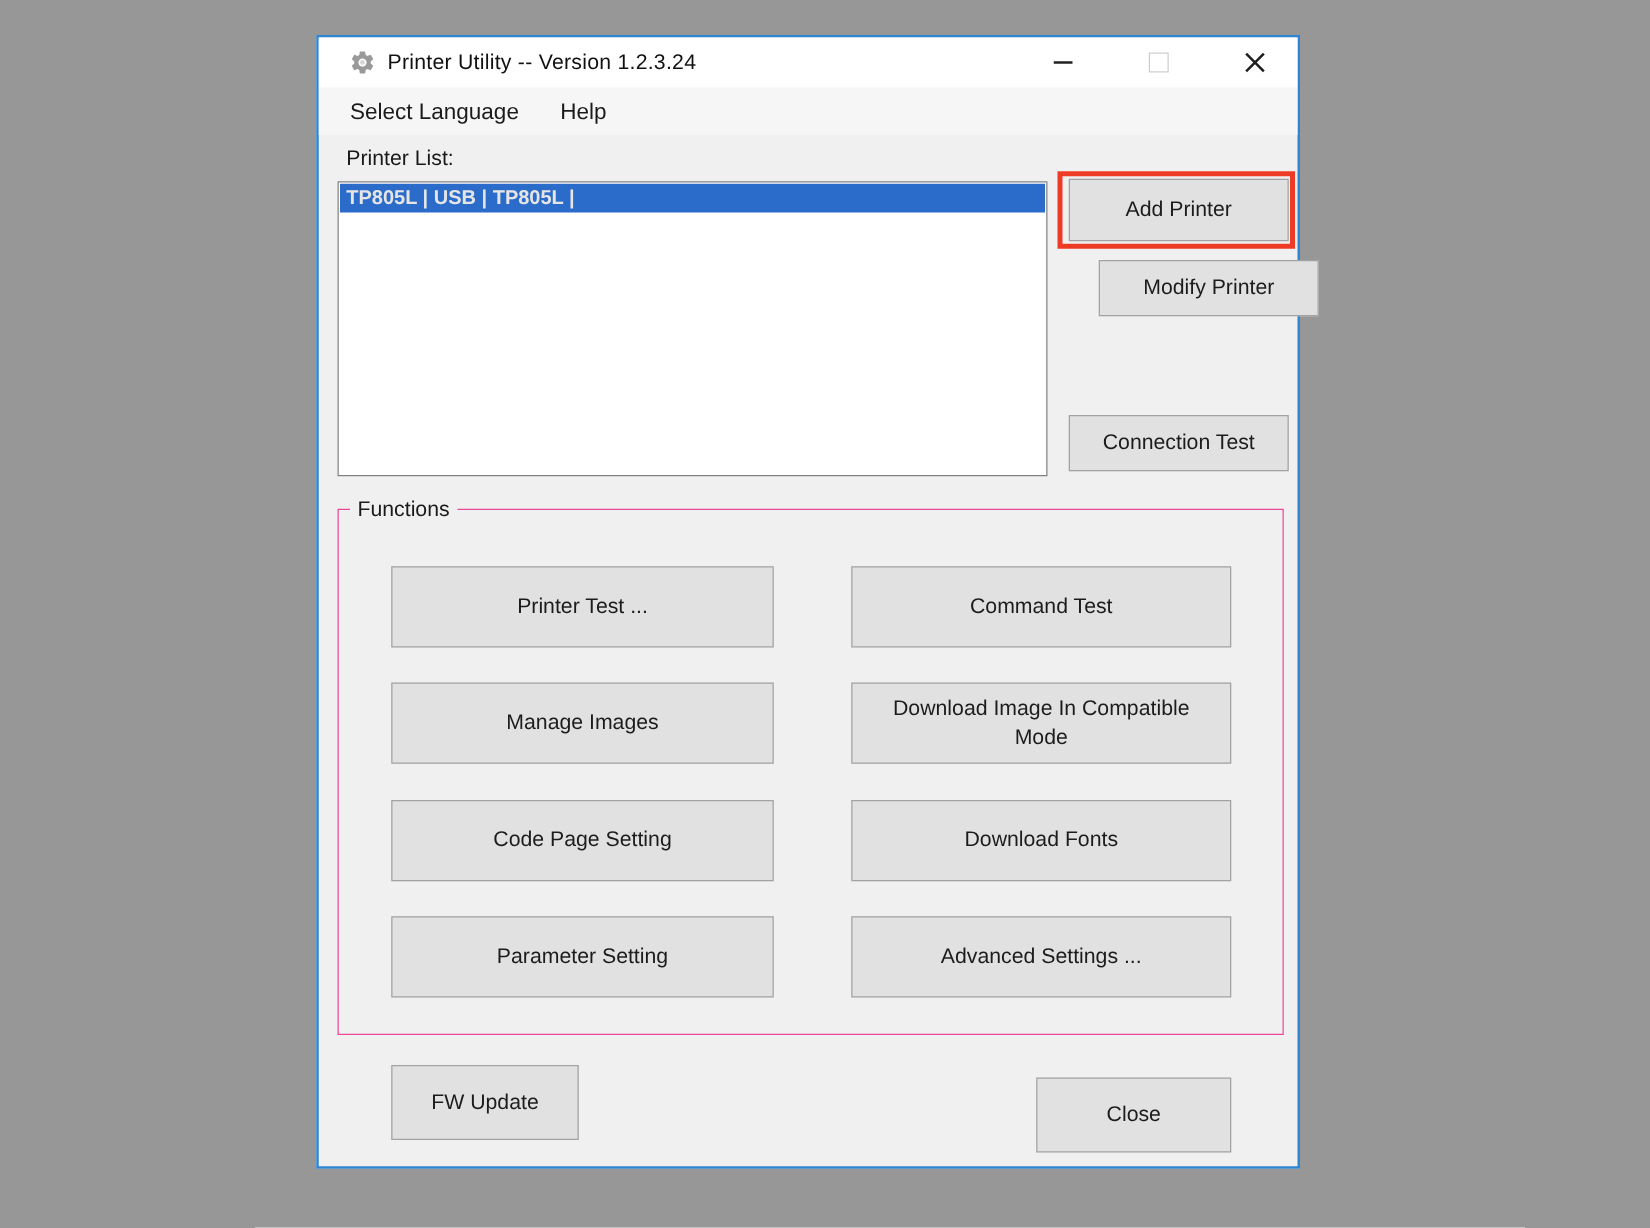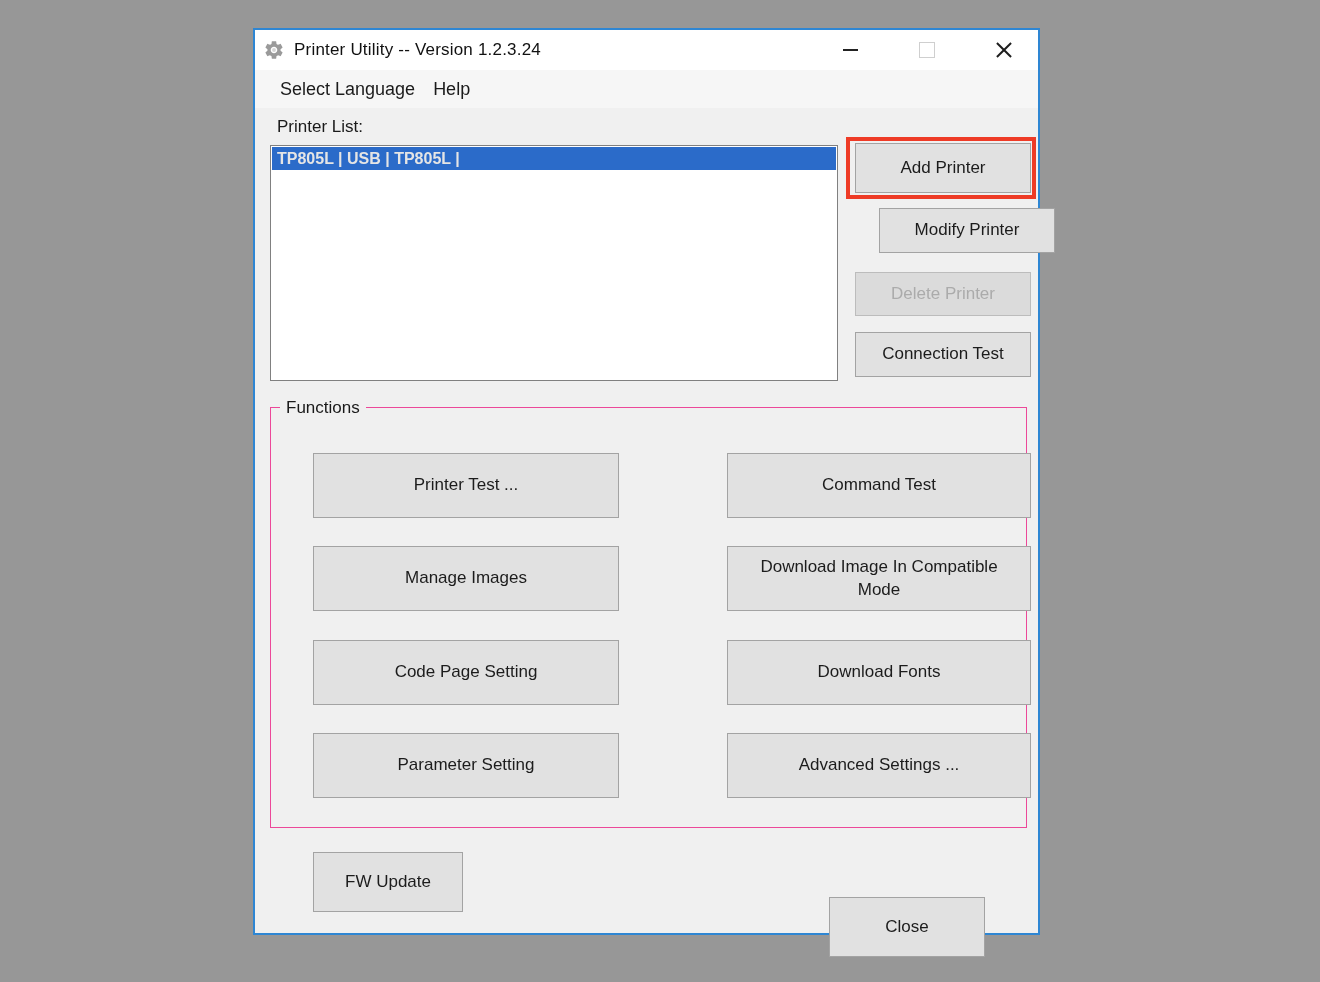--- a/index.html
+++ b/index.html
@@ -16,21 +16,21 @@
     width: 787px; height: 907px;
     box-sizing: border-box;
     border: 2px solid #2e86d3;
     background: #f0f0f0;
   }
   
   .titlebar {
     position: relative;
     height: 40px; background: #ffffff;
     display: flex; align-items: center;
-    padding-left: 8px;
+    padding-left: 24px;
   }
   .app-icon { width: 22px; height: 22px; margin-right: 9px; flex: 0 0 auto; }
   .title-text { font-size: 17px; color: #111111; letter-spacing: 0.2px; }
   .cap-btn {
     position: absolute; top: 0; width: 48px; height: 40px;
     display: flex; align-items: center; justify-content: center;
   }
   .cap-min { left: 571px; }
   .cap-max { left: 648px; }
   .cap-close { left: 725px; }
@@ -40,21 +40,21 @@
   .close-glyph span {
     position: absolute; left: 1px; top: 10px;
     width: 20px; height: 2px; background: #1d1d1d;
   }
   .close-glyph .b1 { transform: rotate(45deg); }
   .close-glyph .b2 { transform: rotate(-45deg); }
   
   .menubar {
     height: 38px; background: #f6f6f6;
     display: flex; align-items: center;
-    padding-left: 25px; gap: 18px;
+    padding-left: 25px; gap: 33px;
   }
   .menu-item { font-size: 18px; color: #1b1b1b; }
   
   .printer-list-label {
     position: absolute; left: 22px; top: 87px;
     font-size: 17px; color: #1a1a1a;
   }
   .listbox {
     position: absolute; left: 15px; top: 115px;
     width: 568px; height: 236px;
@@ -92,29 +92,29 @@
     position: absolute; left: 15px; top: 377px;
     width: 757px; height: 421px; box-sizing: border-box;
     border: 1px solid #ec4899;
   }
   .groupbox-label {
     position: absolute; top: -10px; left: 9px;
     background: #f0f0f0; padding: 0 6px;
     font-size: 17px; color: #1a1a1a;
   }
   .fbtn-c1 { left: 42px;  width: 306px; }
-  .fbtn-c2 { left: 410px; width: 304px; margin-left: 46px; }
+  .fbtn-c2 { left: 410px; width: 304px; }
   .fbtn-r1 { top: 45px;  height: 65px; }
   .fbtn-r2 { top: 138px; height: 65px; }
   .fbtn-r3 { top: 232px; height: 65px; }
   .fbtn-r4 { top: 325px; height: 65px; }
   .fbtn-wrap { padding: 2px 28px; }
   
   .btn-fw    { left: 58px;  top: 822px; width: 150px; height: 60px; }
-  .btn-close { left: 574px; top: 867px; width: 156px; height: 60px; }
+  .btn-close { left: 574px; top: 832px; width: 156px; height: 60px; }
 </style>
 </head>
 <body>
 
 <div class="window">
 
   <div class="titlebar">
     <svg class="app-icon" viewBox="0 0 24 24">
       <path fill="#9a9a9a" d="M19.14,12.94c0.04-0.3,0.06-0.61,0.06-0.94c0-0.32-0.02-0.64-0.07-0.94l2.03-1.58c0.18-0.14,0.23-0.41,0.12-0.61 l-1.92-3.32c-0.12-0.22-0.37-0.29-0.59-0.22l-2.39,0.96c-0.5-0.38-1.03-0.7-1.62-0.94L14.4,2.81c-0.04-0.24-0.24-0.41-0.48-0.41 h-3.84c-0.24,0-0.43,0.17-0.47,0.41L9.25,5.35C8.66,5.59,8.12,5.92,7.63,6.29L5.24,5.33c-0.22-0.08-0.47,0-0.59,0.22L2.74,8.87 C2.62,9.08,2.66,9.34,2.86,9.48l2.03,1.58C4.84,11.36,4.8,11.69,4.8,12s0.02,0.64,0.07,0.94l-2.03,1.58 c-0.18,0.14-0.23,0.41-0.12,0.61l1.92,3.32c0.12,0.22,0.37,0.29,0.59,0.22l2.39-0.96c0.5,0.38,1.03,0.7,1.62,0.94l0.36,2.54 c0.05,0.24,0.24,0.41,0.48,0.41h3.84c0.24,0,0.44-0.17,0.47-0.41l0.36-2.54c0.59-0.24,1.13-0.56,1.62-0.94l2.39,0.96 c0.22,0.08,0.47,0,0.59-0.22l1.92-3.32c0.12-0.22,0.07-0.47-0.12-0.61L19.14,12.94z M12,15.6c-1.98,0-3.6-1.62-3.6-3.6 s1.62-3.6,3.6-3.6s3.6,1.62,3.6,3.6S13.98,15.6,12,15.6z"></path>
       <circle cx="12" cy="12" r="2.1" fill="#d6d6d6"></circle>
@@ -142,21 +142,20 @@
 
   <div class="printer-list-label">Printer List:</div>
   <div class="listbox">
     <div class="list-item-selected">TP805L | USB | TP805L |</div>
   </div>
 
   <div class="red-highlight"></div>
 
   <div class="btn btn-add">Add Printer</div>
   <div class="btn btn-modify">Modify Printer</div>
-  <div class="btn btn-delete">Delete Printer</div>
   <div class="btn btn-connection">Connection Test</div>
 
   <div class="groupbox">
     <div class="groupbox-label">Functions</div>
 
     <div class="btn fbtn-c1 fbtn-r1">Printer Test ...</div>
     <div class="btn fbtn-c2 fbtn-r1">Command Test</div>
 
     <div class="btn fbtn-c1 fbtn-r2">Manage Images</div>
     <div class="btn fbtn-c2 fbtn-r2 fbtn-wrap">Download Image In Compatible Mode</div>

